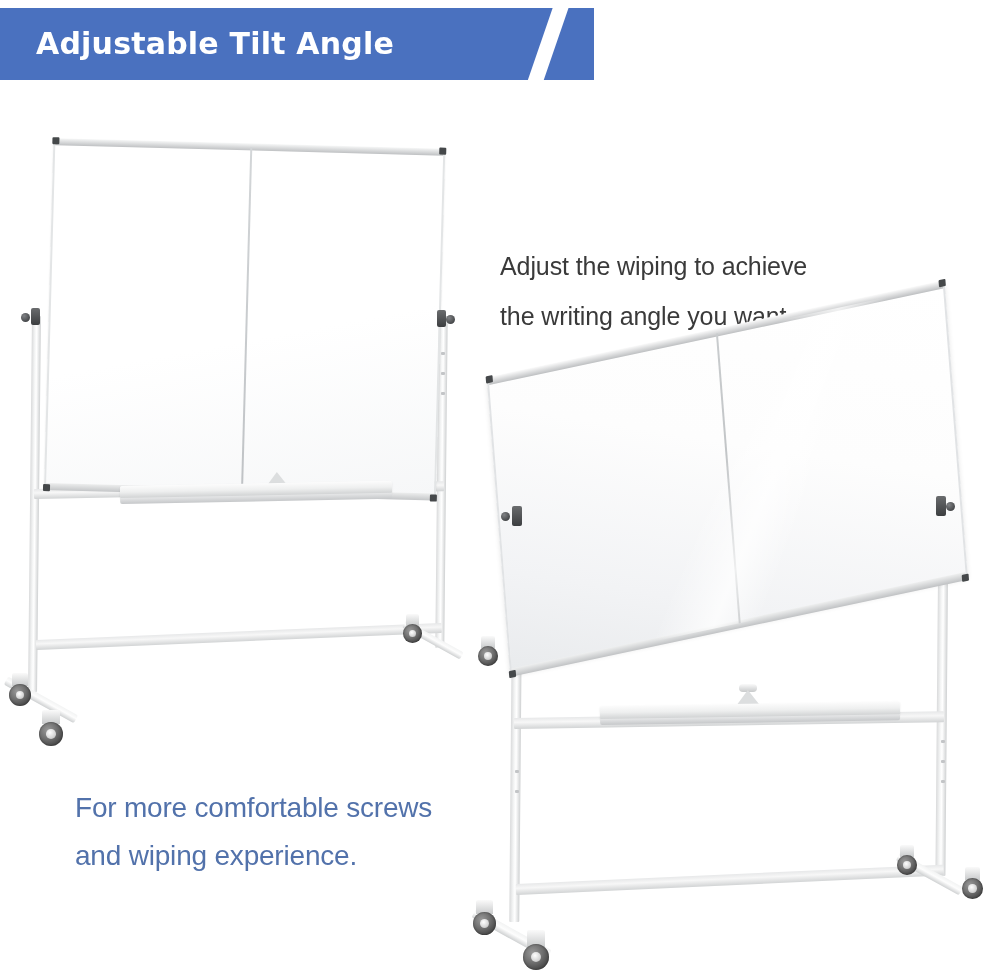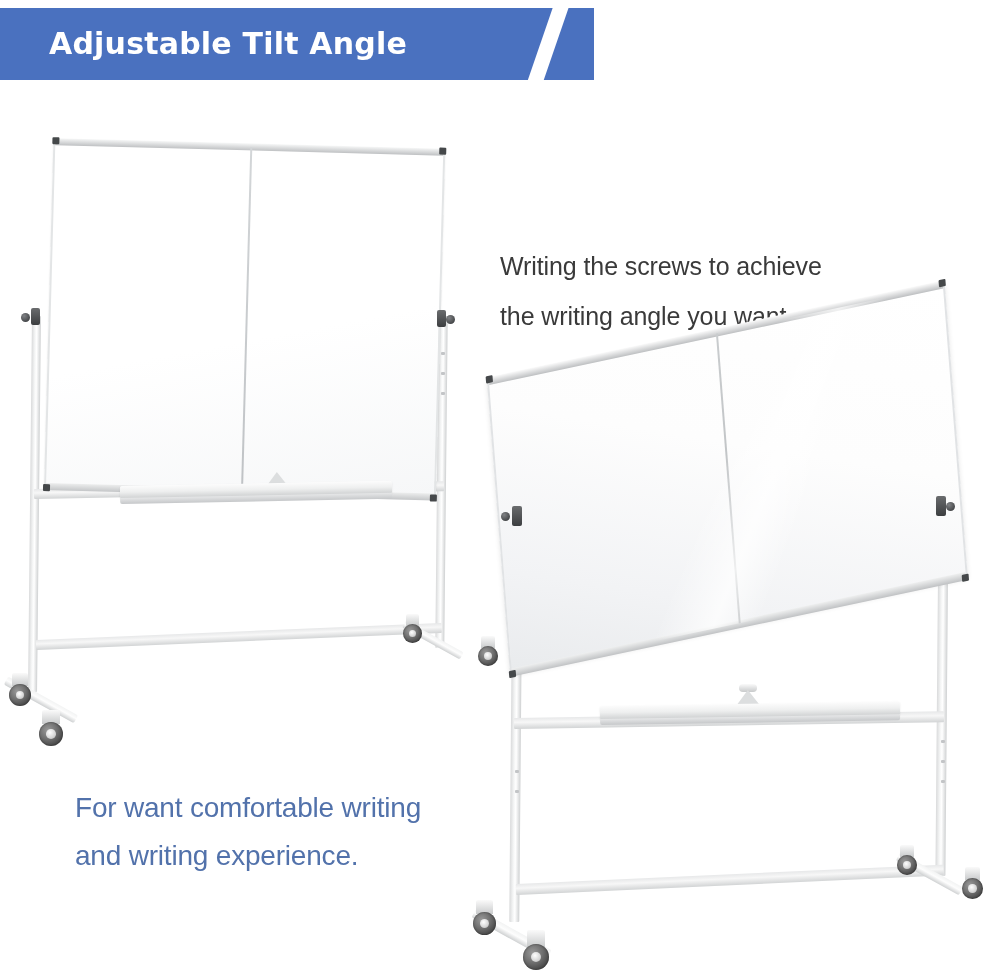--- a/index.html
+++ b/index.html
@@ -4,21 +4,21 @@
 <style>
   html,body{margin:0;padding:0;background:#fff;}
   body{width:996px;height:976px;position:relative;overflow:hidden;
        font-family:"Liberation Sans", sans-serif;-webkit-font-smoothing:antialiased;}
 
   .stage{position:absolute;inset:0;width:996px;height:976px;background:#ffffff;}
 
   
   .banner{position:absolute;left:0;top:8px;width:594px;height:72px;
           background:var(--brand,#4a71bf);overflow:hidden;}
-  .banner-title{position:absolute;left:49px;top:50%;transform:translateY(-52%);
+  .banner-title{position:absolute;left:36px;top:50%;transform:translateY(-52%);
                 color:#fff;font-size:30px;font-weight:bold;letter-spacing:.2px;
                 white-space:nowrap;font-family:"DejaVu Sans", sans-serif;}
   .banner-slash{position:absolute;top:-14px;left:540px;width:15px;height:104px;
                 background:#ffffff;transform:rotate(19deg);transform-origin:50% 50%;}
 
   
   .heading{position:absolute;left:497px;top:188px;width:500px;
            font-size:27px;color:#2b2b2b;letter-spacing:-.2px;white-space:nowrap;}
   .sub1{position:absolute;left:500px;top:252px;font-size:25px;color:#3a3a3a;
         letter-spacing:-.1px;white-space:nowrap;}
@@ -164,21 +164,21 @@
       <div class="wheel"></div>
       <div class="hub"></div>
     </div>
     <div class="caster" style="left:478px;top:646px;width:20px;height:20px;">
       <div class="fork"></div>
       <div class="wheel"></div>
       <div class="hub"></div>
     </div>
   </div>
 
-  <div class="sub1">Writing the screws to achieve</div>
+  <div class="sub1">Adjust the wiping to achieve</div>
   <div class="sub2">the writing angle you want</div>
 
   <div id="right-board">
 
     <div class="post" style="left:511px;top:520px;width:10px;height:402px;transform:rotate(.5deg);"></div>
     <div class="post" style="left:937px;top:508px;width:10px;height:368px;transform:rotate(.5deg);"></div>
 
     <div class="bar" style="left:514px;top:718px;width:430px;height:11px;transform:rotate(-.9deg);transform-origin:0 50%;"></div>
     <div class="bar" style="left:516px;top:884px;width:428px;height:11px;transform:rotate(-2.6deg);transform-origin:0 50%;"></div>
 
@@ -236,16 +236,16 @@
       <div class="wheel"></div>
       <div class="hub"></div>
     </div>
     <div class="caster" style="left:962px;top:878px;width:21px;height:21px;">
       <div class="fork"></div>
       <div class="wheel"></div>
       <div class="hub"></div>
     </div>
   </div>
 
-  <div class="blue1">For want comfortable writing</div>
-  <div class="blue2">and writing experience.</div>
+  <div class="blue1">For more comfortable screws</div>
+  <div class="blue2">and wiping experience.</div>
 
 </div>
 
 </body></html>

